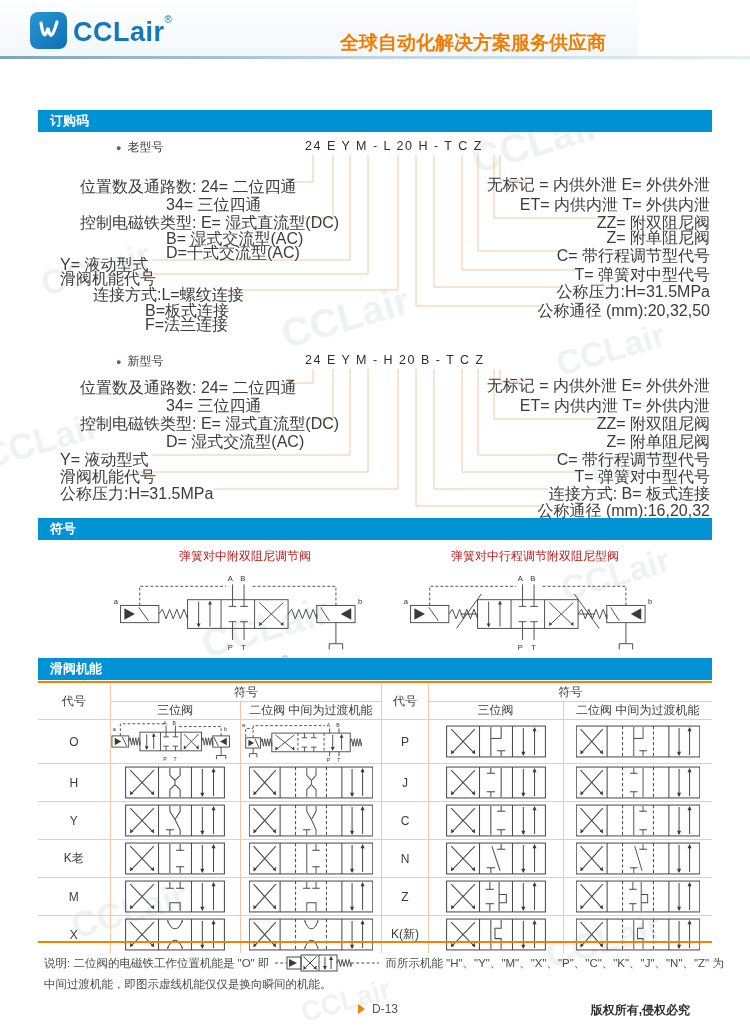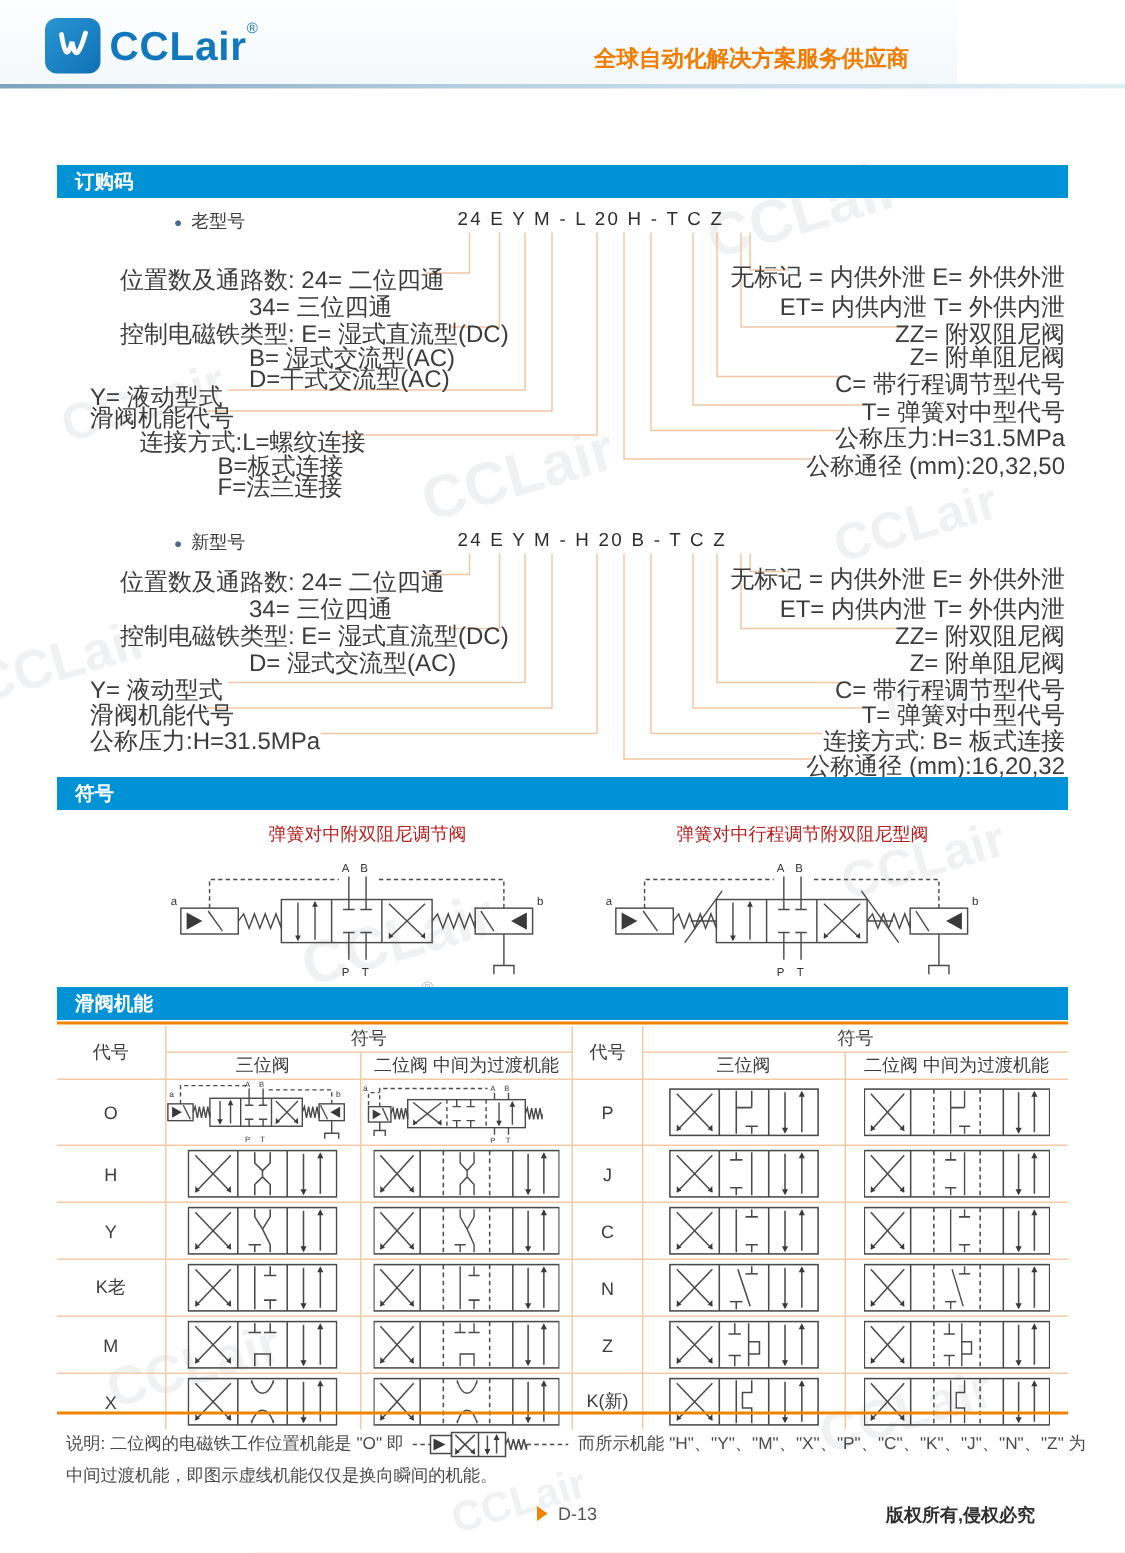--- a/index.html
+++ b/index.html
@@ -5,21 +5,21 @@
   html,body{margin:0;padding:0;background:#e9e9e9;}
   .page{position:relative;width:750px;height:1035px;background:#ffffff;overflow:hidden;
         font-family:"Liberation Sans","DejaVu Sans",sans-serif;color:#3c3c3c;}
   
   .hdr{position:absolute;top:0;left:0;width:638px;height:57px;background:linear-gradient(to bottom,#fdfeff,#f3f8fb);}
   .logo{position:absolute;left:30px;top:12px;display:flex;align-items:center;}
   .logo-box{width:37px;height:37px;border-radius:8px;background:linear-gradient(135deg,#2a97d4,#0e6fb4);
             display:flex;align-items:center;justify-content:center;}
   .brand{font-size:27px;font-weight:bold;color:#1377be;letter-spacing:0.5px;margin-left:6px;}
   .brand-reg{font-size:10px;color:#1377be;vertical-align:18px;}
-  .tagline{position:absolute;right:32px;top:30px;font-size:15px;font-weight:bold;color:#f07c00;}
+  .tagline{position:absolute;right:32px;top:30px;font-size:19px;font-weight:bold;color:#f07c00;}
   .hdr-line{position:absolute;top:56px;left:0;width:750px;height:3px;
             background:linear-gradient(to right,#7fa3bd,#b9d2e2 45%,#e3eff7);}
   
   .sec-bar{position:absolute;left:38px;width:674px;height:22px;background:#0092d5;color:#fff;
            font-size:13px;font-weight:bold;line-height:22px;padding-left:12px;box-sizing:border-box;}
   .orange-rule{position:absolute;left:38px;width:674px;height:2px;background:#f08300;}
   
   .ord{position:absolute;left:38px;width:674px;}
   .ord svg.leads{position:absolute;left:0;top:0;pointer-events:none;}
   .bullet{position:absolute;font-size:12px;color:#3c3c3c;}

